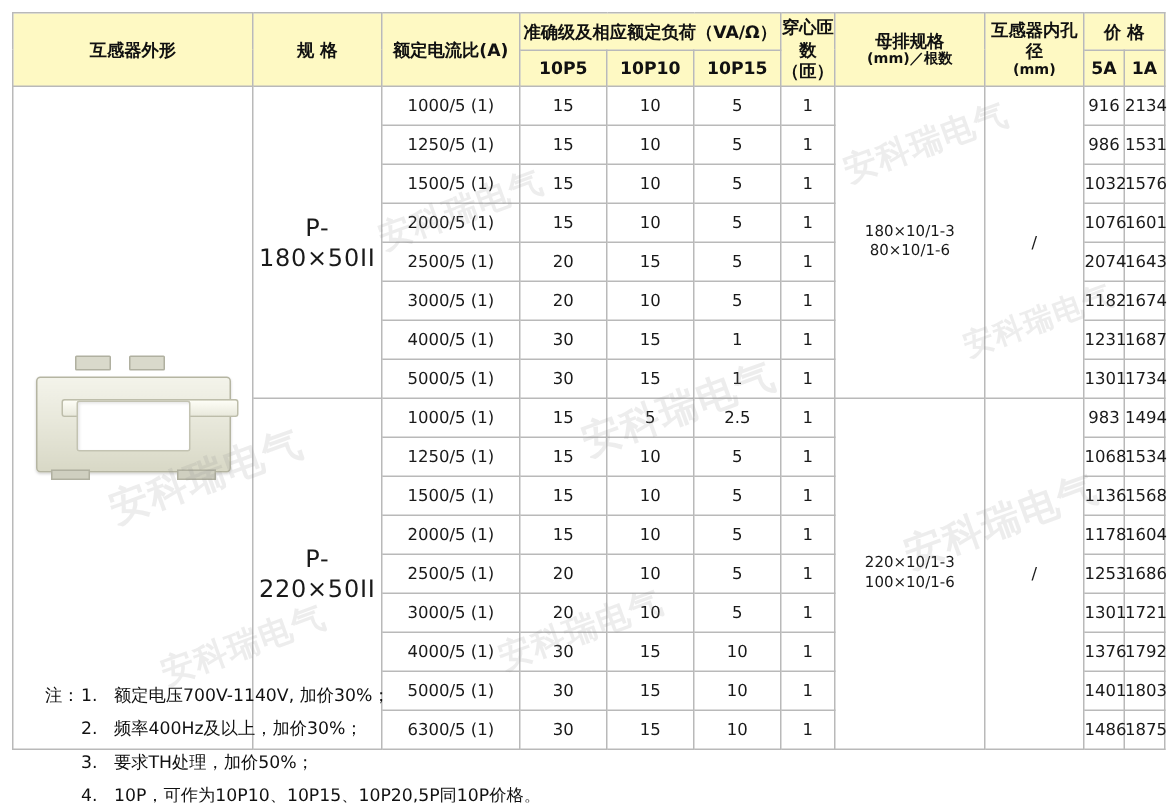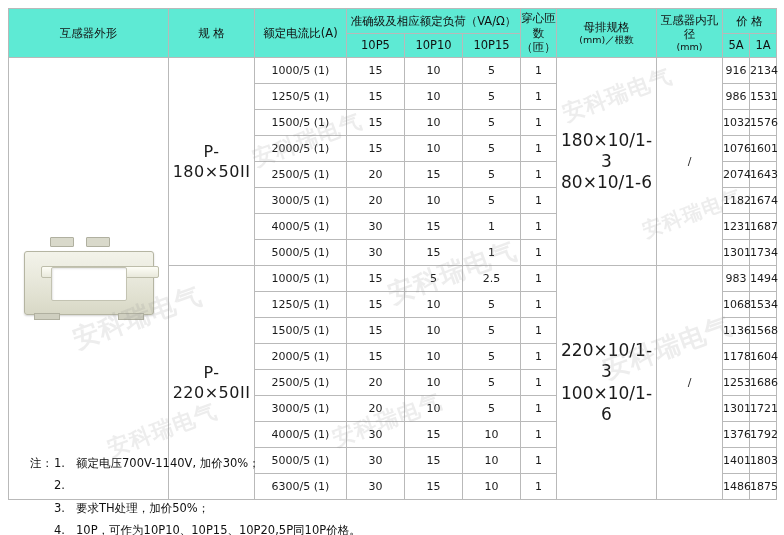--- a/index.html
+++ b/index.html
@@ -47,41 +47,41 @@
     font-size: 11px;
   }
   table.spec th, table.spec td {
     border: 1px solid #b9b9b9;
     text-align: center;
     vertical-align: middle;
     padding: 0;
     line-height: 1.25;
   }
   thead th {
-    background: #5eead4;
-    font-weight: normal;
+    background: #fef9c3;
+    font-weight: bold;
     font-size: 11.5px;
     height: 22px;
     color: #111;
   }
   thead th.tall { height: 48px; }
   .sub {
     font-size: 9.5px;
   }
   tbody td {
     height: 25px;
     font-size: 11px;
     background: #ffffff;
   }
   td.model {
     font-size: 16px;
     letter-spacing: 0.5px;
   }
   td.bus {
-    font-size: 17px;
+    font-size: 10px;
     line-height: 1.5;
   }
   td.ratio {
     text-align: center;
   }
   td.img-cell {
     background: #ffffff;
     padding: 0;
   }
 
@@ -396,20 +396,21 @@
 
 <div class="notes" id="notes">
     <div class="row">
       <div class="lead">注：</div>
       <div class="num">1.</div>
       <div>额定电压700V-1140V, 加价30%；</div>
     </div>
     <div class="row">
       <div class="lead"></div>
       <div class="num">2.</div>
+      <div>频率400Hz及以上，加价30%；</div>
     </div>
     <div class="row">
       <div class="lead"></div>
       <div class="num">3.</div>
       <div>要求TH处理，加价50%；</div>
     </div>
     <div class="row">
       <div class="lead"></div>
       <div class="num">4.</div>
       <div>10P，可作为10P10、10P15、10P20,5P同10P价格。</div>

